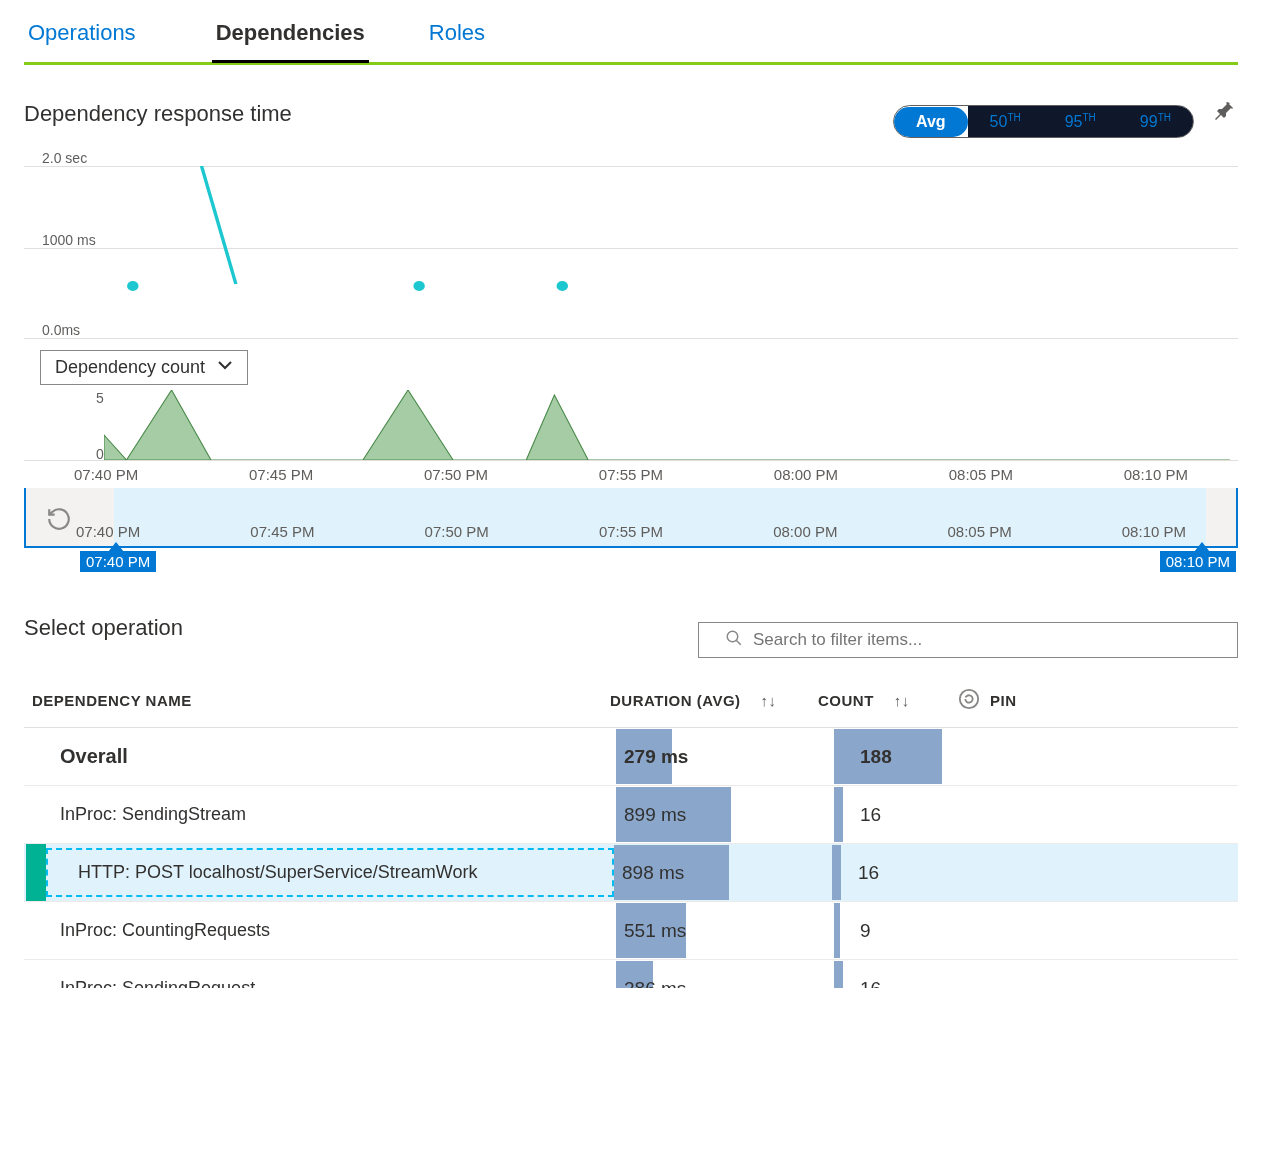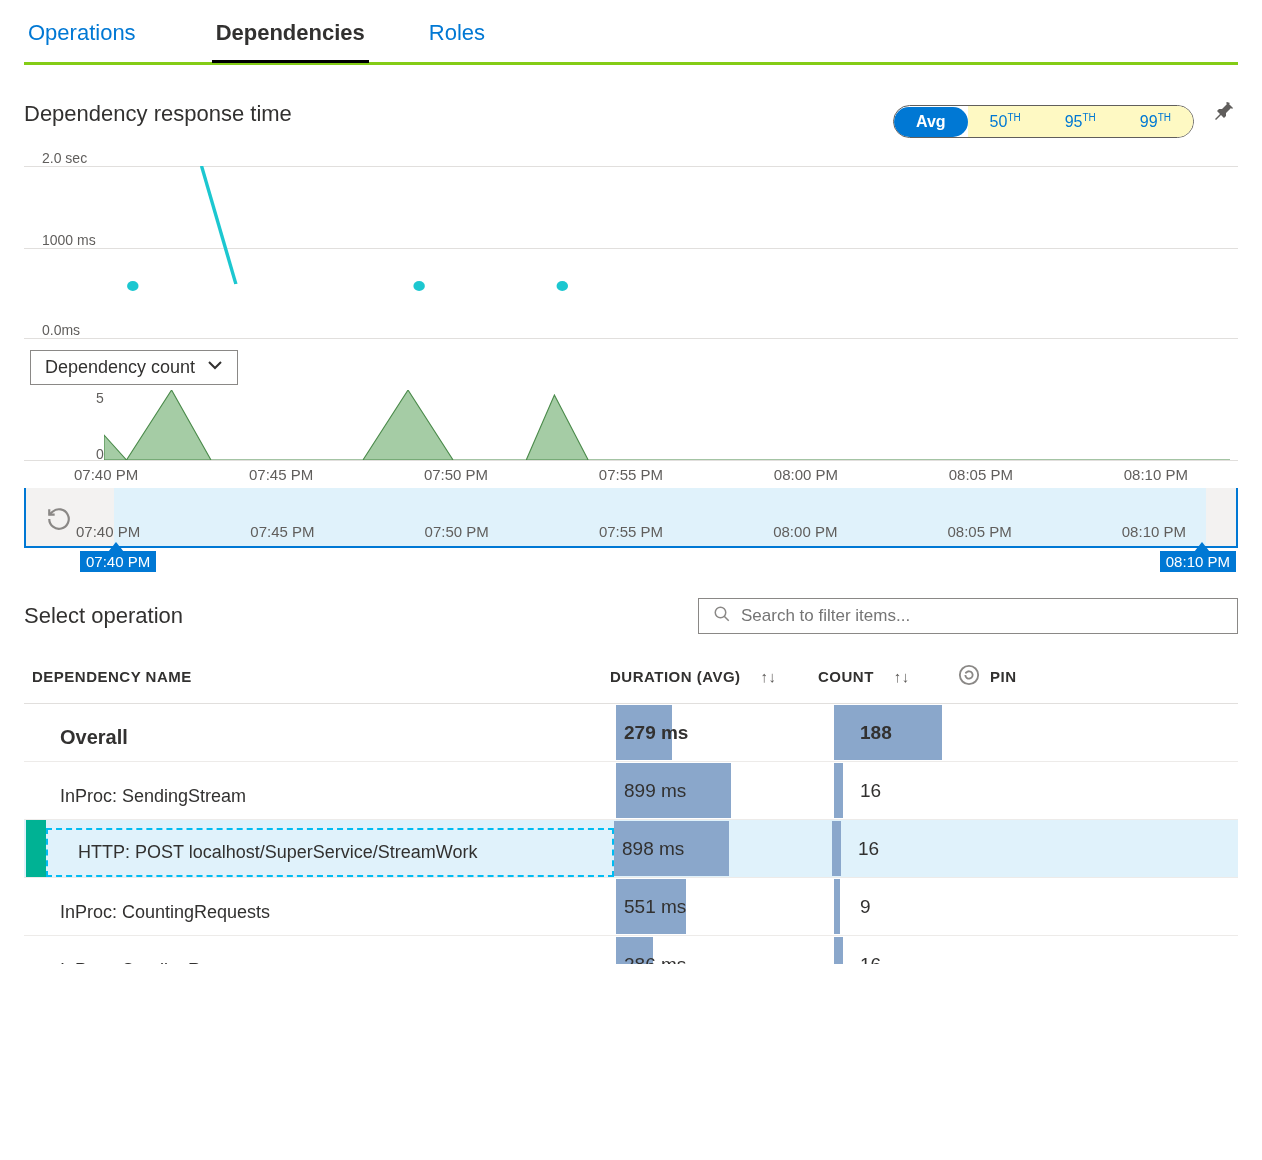--- a/index.html
+++ b/index.html
@@ -8,71 +8,71 @@
 
 
 .tabs { display: flex; gap: 56px; border-bottom: 3px solid #84cc16; margin-top: 8px; }
 .tab { font-size: 22px; padding: 12px 4px 14px 4px; color: #0078d4; cursor: pointer; }
 .tab.active { color: #323130; font-weight: 600; border-bottom: 3px solid #000; margin-bottom: -1px; margin-left: 16px; }
 
 
 .section-header { display: flex; align-items: center; justify-content: space-between; margin: 24px 0 12px 0; }
 .section-title { font-size: 22px; font-weight: 400; text-align: center; }
 .percentile-group { display: flex; align-items: center; border: 1px solid #605e5c; border-radius: 22px; overflow: hidden; margin-top: 16px; }
-.percentile-btn { padding: 6px 22px; font-size: 16px; color: #0078d4; cursor: pointer; background: #fef9c3; border: none; }
+.percentile-btn { padding: 6px 22px; font-size: 16px; color: #0078d4; cursor: pointer; background: #0f172a; border: none; }
 .percentile-btn.active { background: #0078d4; color: #fff; border-radius: 22px; font-weight: 600; }
 .percentile-btn sup { font-size: 10px; }
 .pin-icon { margin-left: 20px; color: #605e5c; cursor: pointer; }
 
 
 .chart-1 { position: relative; height: 200px; margin-top: 8px; }
 .y-label { position: absolute; left: 18px; font-size: 14px; color: #605e5c; }
 .gridline { position: absolute; left: 0; right: 0; border-top: 1px solid #e1dfdd; }
 
-.chart-dropdown { position: absolute; left: 6px; border: 1px solid #8a8886; background: #fff; padding: 6px 14px; font-size: 18px; display: flex; align-items: center; gap: 12px; cursor: pointer; z-index: 2; }
+.chart-dropdown { position: absolute; left: 16px; border: 1px solid #8a8886; background: #fff; padding: 6px 14px; font-size: 18px; display: flex; align-items: center; gap: 12px; cursor: pointer; z-index: 2; }
 
 .chart-2 { position: relative; height: 140px; }
 .chart-area { position: absolute; top: 40px; left: 80px; right: 8px; height: 70px; }
 
 .x-axis { position: relative; height: 26px; display: flex; justify-content: space-between; padding: 0 50px 0 50px; font-size: 15px; color: #605e5c; }
 .x-tick { white-space: nowrap; }
 
 
 .time-slider { position: relative; height: 60px; border: 2px solid #0078d4; border-top: none; background: #f3f2f1; margin-top: -2px; }
 .slider-fill { position: absolute; top: 0; bottom: 0; left: 88px; right: 30px; background: #e0f2fb; }
 .reset-icon { position: absolute; left: 20px; top: 18px; color: #605e5c; cursor: pointer; }
 .slider-xaxis { position: absolute; bottom: 6px; left: 0; right: 0; display: flex; justify-content: space-between; padding: 0 50px; font-size: 15px; color: #605e5c; }
 .slider-handle { position: absolute; bottom: -6px; width: 0; height: 0; border-left: 8px solid transparent; border-right: 8px solid transparent; border-bottom: 10px solid #0078d4; }
 .slider-label { position: absolute; bottom: -26px; background: #0078d4; color: #fff; padding: 2px 6px; font-size: 15px; white-space: nowrap; }
 
 
 .select-row { display: flex; align-items: center; justify-content: space-between; margin: 50px 0 20px 0; }
 .select-title { font-size: 22px; }
-.search-box { display: flex; align-items: center; border: 1px solid #8a8886; width: 540px; padding: 6px 14px; gap: 10px; }
+.search-box { display: flex; align-items: center; border: 1px solid #8a8886; width: 540px; padding: 6px 26px; gap: 10px; margin-top: 24px; }
 .search-box input { border: none; outline: none; font-size: 17px; flex: 1; color: #605e5c; }
 
 
 .table-header { display: flex; align-items: center; border-bottom: 1px solid #e1dfdd; padding: 10px 0 14px 0; }
 .th { font-size: 15px; font-weight: 700; letter-spacing: 0.5px; color: #323130; }
 .th-name { flex: 0 0 586px; padding-left: 8px; }
 .th-dur { flex: 0 0 208px; display: flex; align-items: center; gap: 20px; }
 .th-cnt { flex: 0 0 140px; display: flex; align-items: center; gap: 20px; }
 .th-pin { flex: 1; display: flex; align-items: center; gap: 10px; }
 .sort-icon { color: #605e5c; }
 
 .table-body { position: relative; }
 
 .row { display: flex; align-items: stretch; border-bottom: 1px solid #edebe9; height: 58px; }
 .row.overall .cell-name, .row.overall .cell-dur, .row.overall .cell-cnt { font-weight: 700; }
 .row.selected { background: #e0f2fb; }
 .row.selected .cell-name-inner { border: 2px dashed #00bcf2; }
 .sel-marker { width: 6px; background: transparent; }
 .row.selected .sel-marker { width: 20px; background: #00b294; margin-left: 2px; }
 
-.cell-name { flex: 0 0 586px; display: flex; align-items: flex-end; }
+.cell-name { flex: 0 0 586px; display: flex; align-items: center; }
 .cell-name-inner { flex: 1; padding: 12px 0 12px 30px; font-size: 18px; }
 .row.overall .cell-name-inner { padding-left: 30px; font-size: 20px; }
 .row.selected .cell-name { flex: 0 0 568px; }
 
 .cell-dur { flex: 0 0 218px; position: relative; display: flex; align-items: center; }
 .cell-dur .bar { position: absolute; left: 0; top: 1px; bottom: 1px; background: #8aa7cb; }
 .cell-dur .val { position: relative; padding-left: 8px; font-size: 19px; }
 
 .cell-cnt { flex: 0 0 150px; position: relative; display: flex; align-items: center; }
 .cell-cnt .bar { position: absolute; left: 0; top: 1px; bottom: 1px; background: #8aa7cb; }

